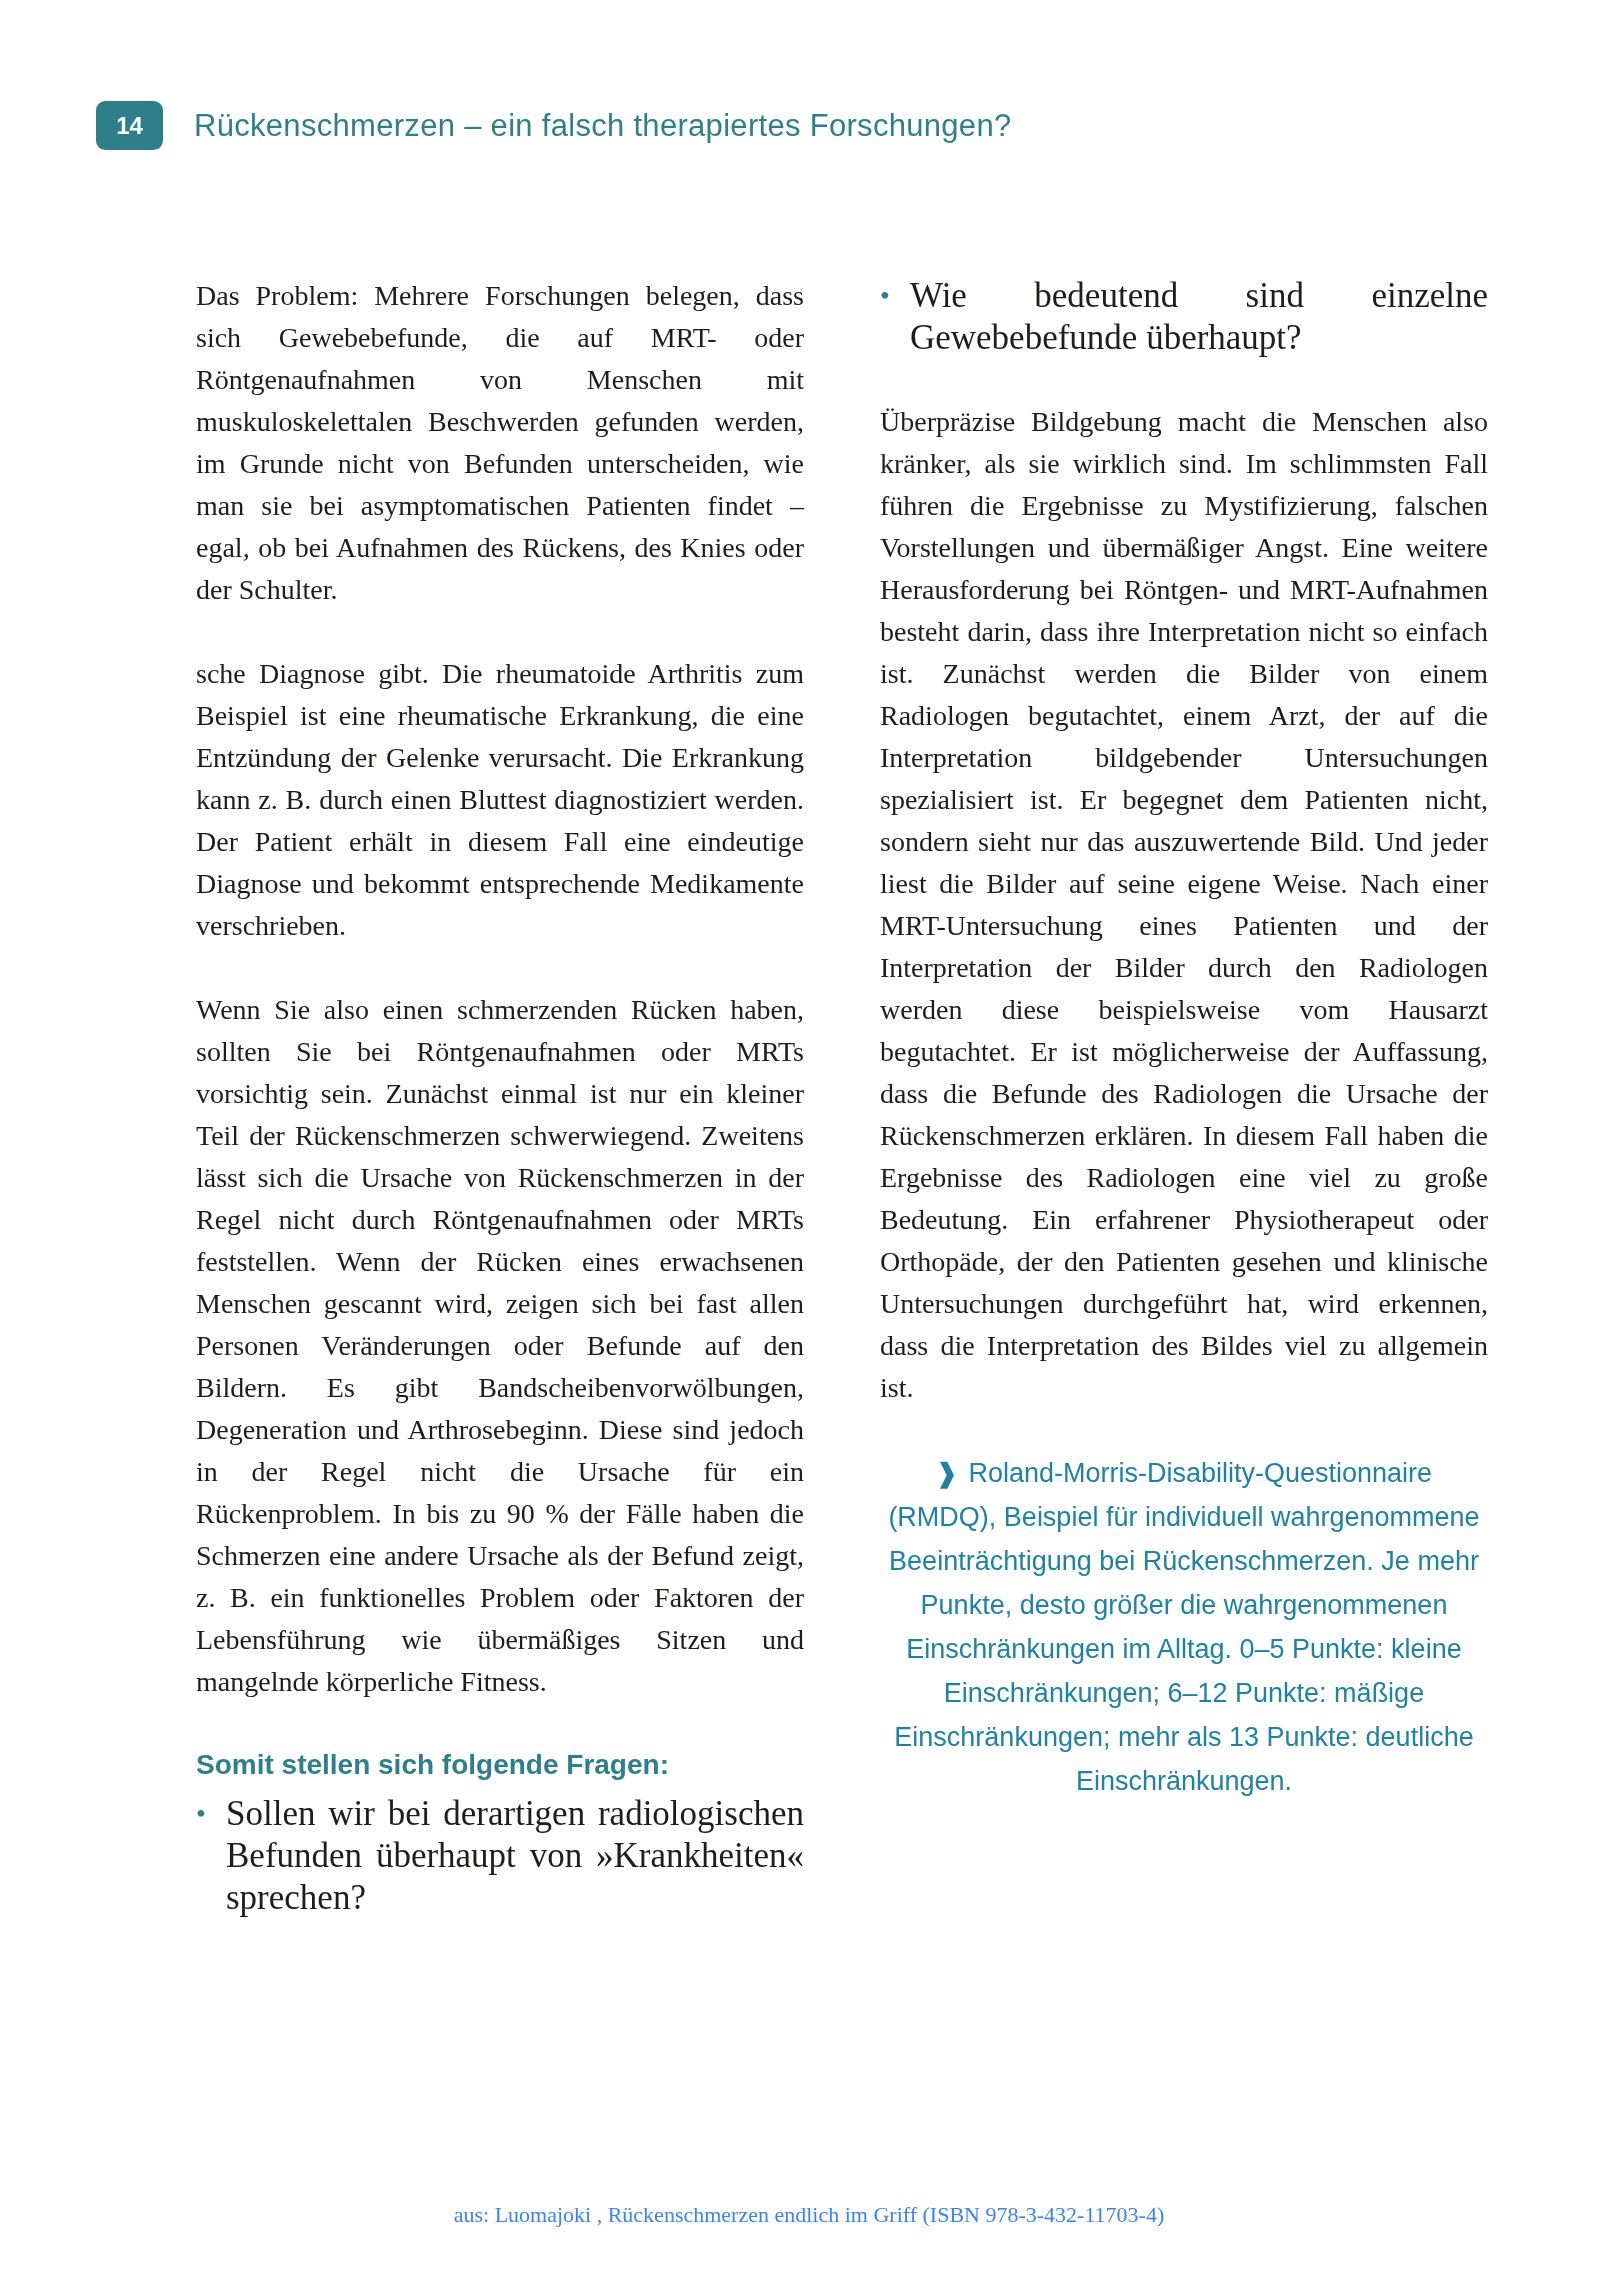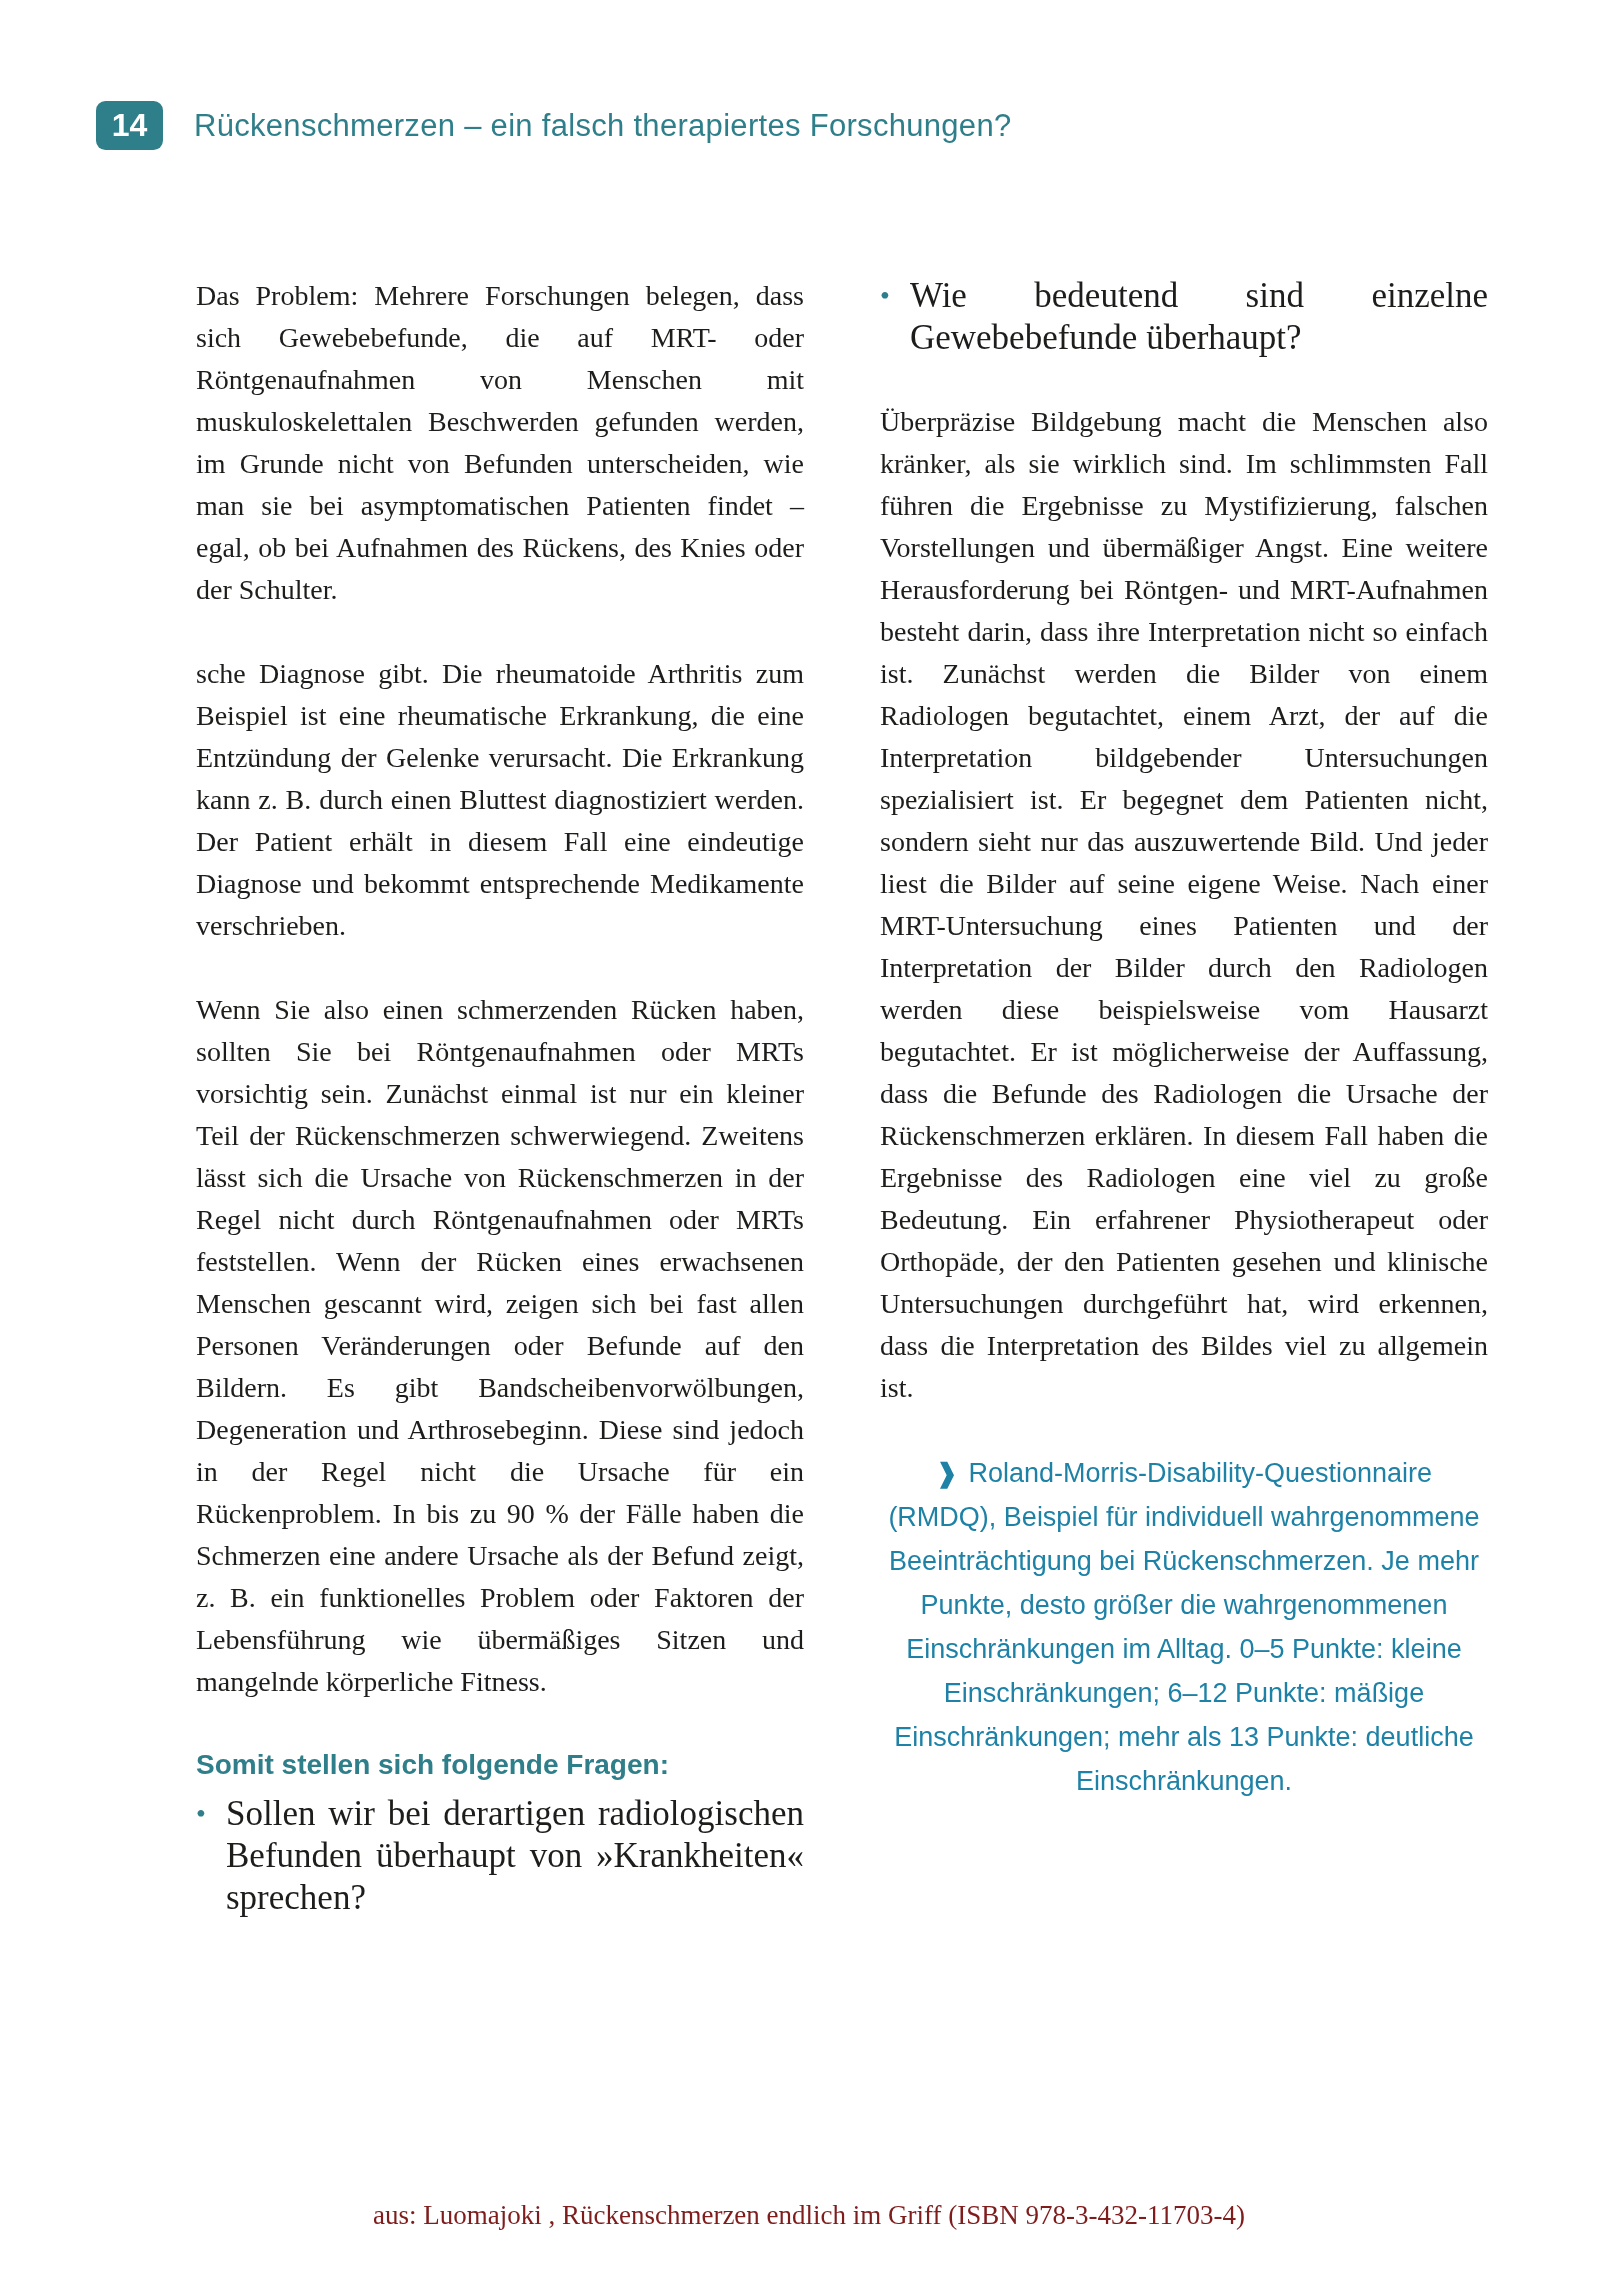--- a/index.html
+++ b/index.html
@@ -29,21 +29,21 @@
     height: 49px;
     padding: 0 9.4px;
     background: #2f7f8a;
     color: #ffffff;
     border-radius: 9.4px;
     display: flex;
     align-items: center;
     justify-content: center;
     font-family: "Liberation Sans", sans-serif;
     font-weight: bold;
-    font-size: 32px;
+    font-size: 24px;
   }
   .chapter-title {
     color: #2f7f8a;
     font-family: "Liberation Sans", sans-serif;
     font-size: 31px;
     letter-spacing: 0.3px;
   }
 
   
   .content {
@@ -105,22 +105,22 @@
     font-size: 26px;
   }
 
   
   .footer {
     position: absolute;
     left: 0;
     right: 0;
     top: 2194px;
     text-align: center;
-    color: #7f1d1d;
-    font-size: 27px;
+    color: #3b82f6;
+    font-size: 22px;
     line-height: 42px;
     font-family: "Liberation Serif", serif;
   }
 </style>
 </head>
 <body>
 
 <div class="page">
 
   <div class="header">

